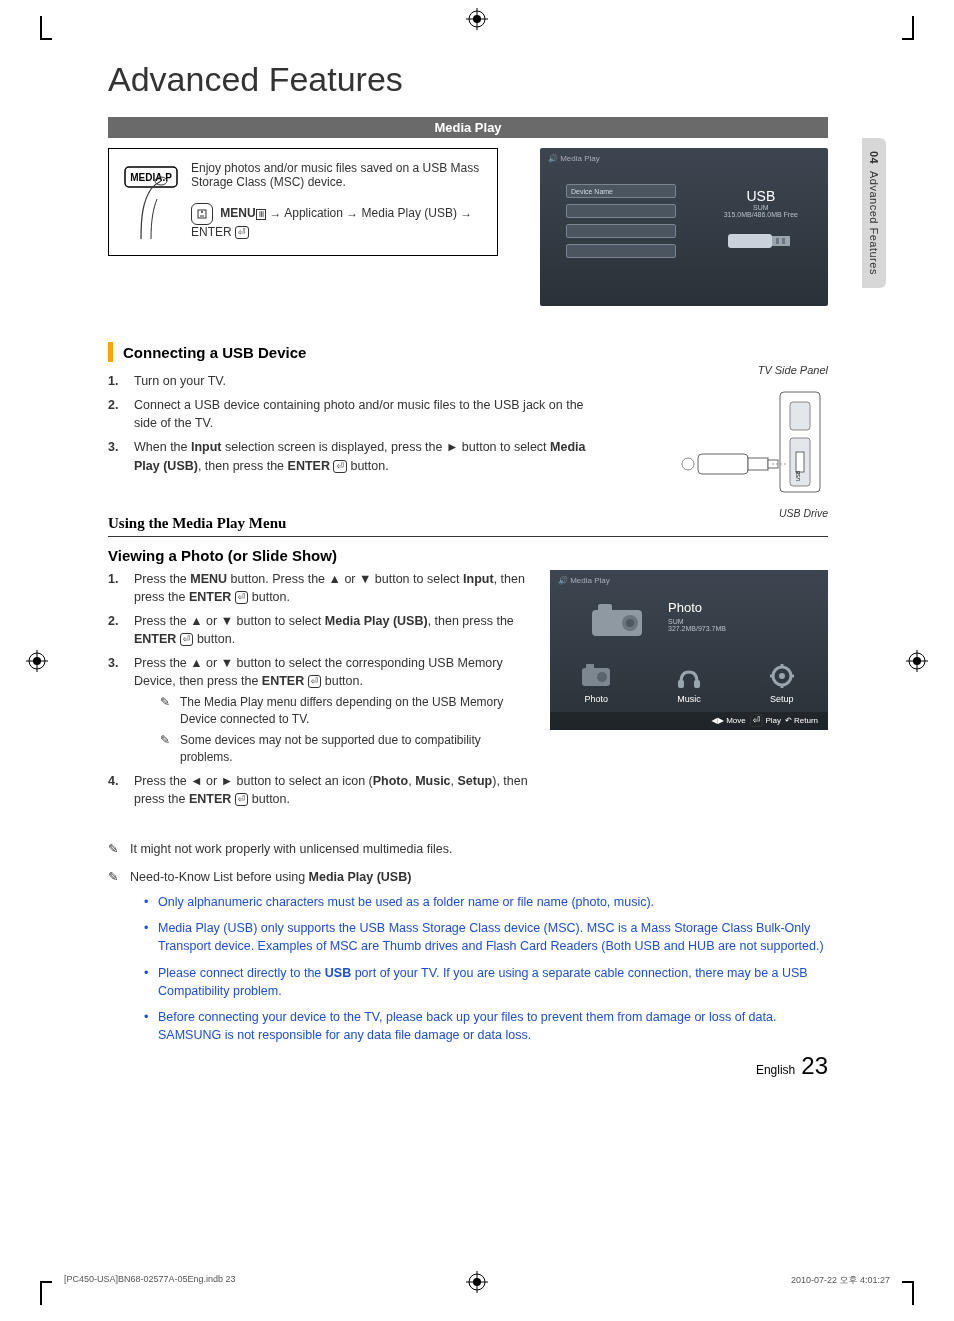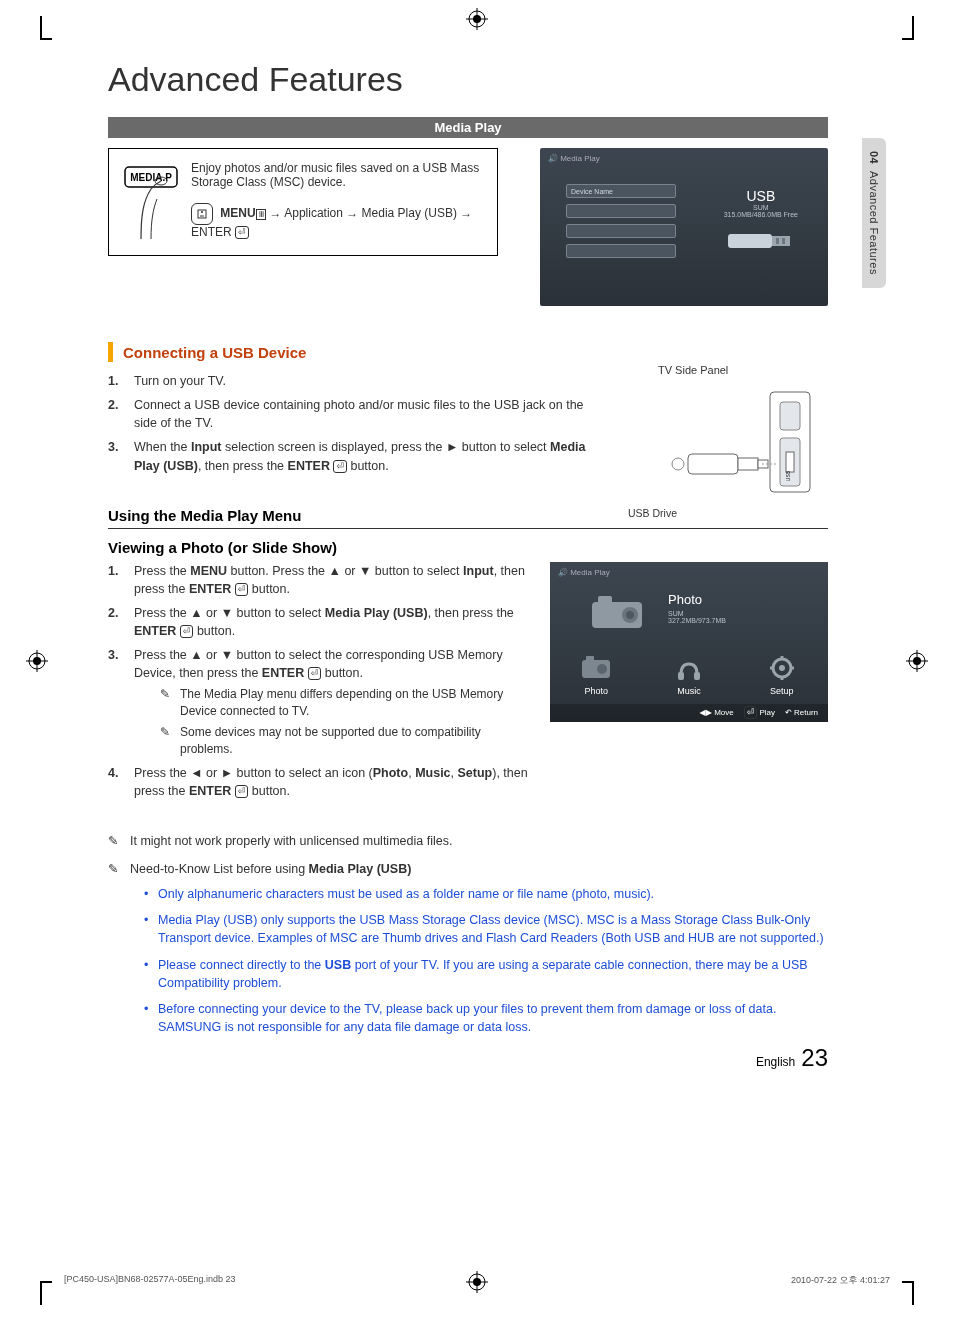--- a/index.html
+++ b/index.html
@@ -41,45 +41,45 @@
   .screen .usb-label .s { font-size:7px; color:#b7c0c9;}
   .screen .usbplug { position:absolute; right:30px; top:78px; width:70px; height:30px;}
   .screen .footer { position:absolute; bottom:0; left:0; right:0; height:18px; background:rgba(0,0,0,.25); display:flex; justify-content:flex-end; align-items:center; gap:10px; padding-right:10px; font-size:8px;}
 
   .side-tab { position:absolute; right:68px; top:138px; width:24px; height:150px; background:#d7d7d7; border-top-right-radius:6px; border-bottom-right-radius:6px; display:flex; align-items:center; justify-content:center;}
   .side-tab span { writing-mode:vertical-rl; font-size:11px; color:#333; letter-spacing:0.5px; display:flex; align-items:center; gap:6px;}
   .side-tab .num { font-weight:bold; }
 
   .sect-row { display:flex; align-items:center; gap:10px; margin:24px 0 10px 0;}
   .sect-row .pipe { width:5px; height:20px; background:#f7a300;}
-  .sect-row h2 { font-size:15px; font-weight:bold; color:#c2410c;}
+  .sect-row h2 { font-size:15px; font-weight:bold; color:#000000;}
 
   ol.nums { list-style:none; font-size:12.5px; color:#333; width:500px;}
   ol.nums > li { display:flex; gap:10px; margin-bottom:6px; line-height:1.45;}
   ol.nums > li > .n { font-weight:bold; width:16px; flex:0 0 16px; color:#333;}
   ol.nums > li > .b { flex:1;}
 
-  .sidepanel { position:absolute; right:0; top:-8px; width:170px; text-align:left;}
+  .sidepanel { position:absolute; right:0; top:-8px; width:170px; text-align:right;font-style:italic;}
   .sidepanel .cap { font-size:11px; color:#333; margin-bottom:6px;}
   .sidepanel svg { width:160px; height:120px;}
   .sidepanel .drv { font-size:10.5px; color:#333; margin-top:2px; margin-left:-30px;}
 
   .hr-thin { border:none; border-top:1px solid #333; margin:4px 0 8px 0; width:720px;}
-  h3.sub { font-size:15px; font-weight:bold; margin-top:32px;}
+  h3.sub { font-size:15px; font-weight:bold; margin-top:40px;font-family:Liberation Serif, serif;}
   h4.subsub { font-size:15px; font-weight:bold; margin-top:10px; margin-bottom:6px;}
 
   .screen2 { position:absolute; right:0; top:0; width:278px; height:160px; background:linear-gradient(#3d4650,#2a3138); color:#fff; font-size:9px; overflow:hidden;}
   .screen2 .topbar { padding:6px 8px; color:#aab; font-size:8px;}
   .screen2 .photo-lbl { position:absolute; left:118px; top:30px; font-size:13px;}
   .screen2 .photo-sub { position:absolute; left:118px; top:48px; font-size:7px; color:#b7c0c9;}
   .screen2 .cam { position:absolute; left:38px; top:30px; width:60px; height:40px;}
   .screen2 .tiles { position:absolute; bottom:26px; left:0; right:0; display:flex; justify-content:space-around; align-items:flex-end;}
   .screen2 .tile { display:flex; flex-direction:column; align-items:center; gap:4px; font-size:9px;}
   .screen2 .tile .ic { width:32px; height:28px;}
-  .screen2 .footer { position:absolute; bottom:0; left:0; right:0; height:18px; background:rgba(0,0,0,.25); display:flex; justify-content:flex-end; align-items:center; gap:10px; padding-right:10px; font-size:8px;}
+  .screen2 .footer { position:absolute; bottom:0; left:0; right:0; height:18px; background:rgba(0,0,0,.25); display:flex; justify-content:flex-end; align-items:center; gap:4px; padding-right:10px; font-size:8px;}
 
   .hand-note { display:flex; gap:6px; font-size:12px; color:#333; margin-left:26px; margin-top:4px; line-height:1.4;}
   .hand-note .hicon { flex:0 0 14px;}
   .hand-note .hb { flex:1;}
 
   .top-note { display:flex; gap:6px; font-size:12.5px; color:#333; margin-top:10px; line-height:1.5;}
   .top-note .hicon { flex:0 0 16px;}
 
   ul.bullets { list-style:none; margin-left:36px; margin-top:6px;}
   ul.bullets li { position:relative; padding-left:14px; font-size:12.5px; color:#1d4ed8; line-height:1.45; margin-bottom:8px;}

